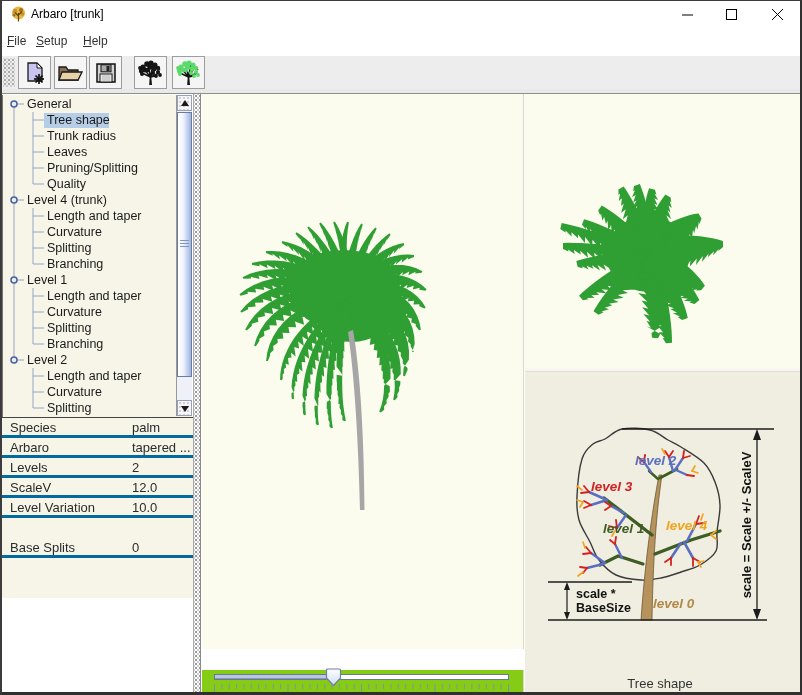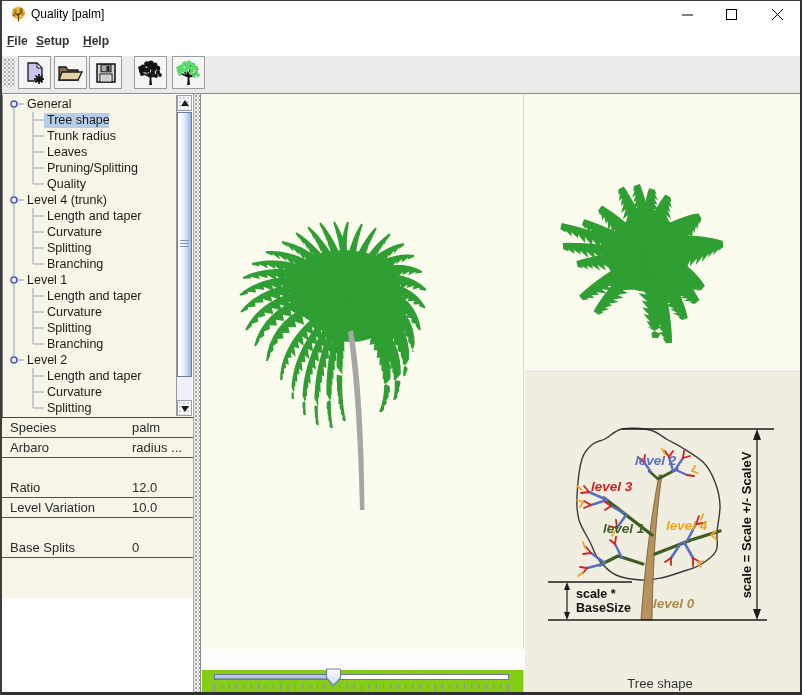--- a/index.html
+++ b/index.html
@@ -2,41 +2,41 @@
 <html><head><meta charset="utf-8"><style>
 *{margin:0;padding:0;box-sizing:border-box}
 body{width:802px;height:695px;position:relative;overflow:hidden;
  font-family:"Liberation Sans",sans-serif;background:#fff}
 #win{position:absolute;inset:0;border:1px solid #3c3c3c;border-left:2px solid #3c3c3c;
  border-bottom:3px solid #303030;border-right:2px solid #303030;pointer-events:none;z-index:99}
 #titlebar{position:absolute;left:0;top:0;width:100%;height:28px;background:#fff}
 #title{position:absolute;left:31px;top:7px;font-size:12px;color:#000}
 .wbtn{position:absolute;top:0;width:46px;height:28px}
 #menubar{position:absolute;left:0;top:28px;width:100%;height:28px;background:#fff}
-.menu{position:absolute;top:6px;font-size:12px;font-weight:bold;color:#333}
+.menu{position:absolute;top:6px;font-size:12px;font-weight:normal;color:#333}
 .menu u{text-decoration:underline}
 #toolbar{position:absolute;left:0;top:56px;width:100%;height:33px;background:#ededed}
 .tbtn{position:absolute;top:0;width:33px;height:33px;background:#f5f5f5;border:1px solid #9d9d9d;
  display:flex;align-items:center;justify-content:center}
 #grip{position:absolute;left:3px;top:2px;width:12px;height:29px;
  background-image:radial-gradient(#aaa 30%,transparent 32%),radial-gradient(#ccc 30%,transparent 32%);
  background-size:4px 4px;background-position:0 0,2px 2px}
 #topline{position:absolute;left:0;top:89px;width:100%;height:5px;background:#e9e9e9;border-bottom:1px solid #8e8e8e}
 #treepanel{position:absolute;left:2px;top:95px;width:190px;height:328px;background:#f6f5e8;
  border-left:1px solid #777;overflow:hidden}
 .tn{position:absolute;font-size:12.5px;color:#1a1a1a;line-height:16px;white-space:nowrap}
 #vscroll{position:absolute;left:176px;top:95px;width:16px;height:321px;background:#eef1f8;border-left:1px solid #999}
 #sb-up,#sb-dn{position:absolute;left:0;width:15px;height:16px;background:#f6f6f6;border:1px solid #98a0b8;background-image:radial-gradient(#d0d0dc 28%,transparent 32%);background-size:4px 4px}
 #sb-up{top:0}#sb-dn{bottom:0}
 .arr{position:absolute;left:2.5px;width:0;height:0;border-left:4.5px solid transparent;border-right:4.5px solid transparent}
 #sb-thumb{position:absolute;left:0;top:17px;width:15px;height:265px;border:1px solid #6b7ca3;
  background:linear-gradient(90deg,#fff 10%,#e9effb 45%,#b6c7e9 82%,#9db2da 100%)}
 .gl{position:absolute;left:2px;width:9px;height:1px;background:#8193bb}
 #table{position:absolute;left:2px;top:417px;width:191px;height:181px;background:#f6f5e8;border-top:1px solid #444}
-.trow{position:absolute;left:0;width:100%;height:20px;border-bottom:1px solid #0369a1;font-size:13px;color:#2b2b2b}
+.trow{position:absolute;left:0;width:100%;height:20px;border-bottom:3px solid #0369a1;font-size:13px;color:#2b2b2b}
 .tk{position:absolute;left:8px;top:2px}
 .tv{position:absolute;left:130px;top:2px}
 #belowtable{position:absolute;left:2px;top:598px;width:191px;height:95px;background:#fff}
 #divider{position:absolute;left:193px;top:94px;width:8px;height:599px;background:#fcfcfc;
  background-image:radial-gradient(#9a9a9a 30%,transparent 34%),radial-gradient(#cfcfcf 30%,transparent 34%);
  background-size:4px 4px;background-position:0 0,2px 2px;border-right:1px solid #8a8a8a;border-left:1px solid #aaa}
 #canvas{position:absolute;left:202px;top:94px;width:322px;height:555px;background:#fbfbee;border-right:1px solid #d8d8ca}
 #sliderzone{position:absolute;left:202px;top:670px;width:322px;height:44px;background:#84cc16;border-right:1px solid #d8d8ca}
 #track{position:absolute;left:12px;top:4px;width:295px;height:6px;background:#fff;border:1px solid #6e7692}
 #trackfill{position:absolute;left:0;top:0;width:118px;height:4px;background:#b9c8e2;border-bottom:1px solid #8a98b8}
@@ -47,21 +47,21 @@
 </style></head><body>
 <div id="titlebar">
     <div style="position:absolute;left:10px;top:6px"><svg width="17" height="17" viewBox="0 0 17 17">
         <circle cx="8.5" cy="7" r="6.5" fill="#e8b83c"></circle>
         <circle cx="5" cy="5" r="2.2" fill="#c8902a"></circle>
         <circle cx="11" cy="4" r="2" fill="#a07020"></circle>
         <circle cx="12.5" cy="8" r="1.8" fill="#c8902a"></circle>
         <circle cx="4" cy="9" r="1.6" fill="#a07020"></circle>
         <path d="M8.5,15.5 L8.5,7 M8.5,10 L5,6.5 M8.5,9 L12,5.5" stroke="#5a4418" stroke-width="1.2" fill="none"></path>
       </svg></div>
-    <div id="title">Quality [palm]</div>
+    <div id="title">Arbaro [trunk]</div>
     <svg class="wbtn" style="left:664px">
       <path d="M18,15 L29,15" stroke="#000" stroke-width="1"></path>
     </svg>
     <svg class="wbtn" style="left:710px">
       <rect x="16.5" y="9.5" width="10" height="10" fill="none" stroke="#000" stroke-width="1"></rect>
     </svg>
     <svg class="wbtn" style="left:756px">
       <path d="M16,9 L27,20 M27,9 L16,20" stroke="#000" stroke-width="1"></path>
     </svg>
   </div>
@@ -218,24 +218,28 @@
       <div class="arr" style="top:5px;border-top:6px solid #1a1a1a"></div>
     </div>
   </div>
 <div id="table">
     <div class="trow" style="top:0px">
       <span class="tk">Species</span>
       <span class="tv">palm</span>
     </div>
     <div class="trow" style="top:20px">
       <span class="tk">Arbaro</span>
-      <span class="tv">radius ...</span>
+      <span class="tv">tapered ...</span>
+    </div>
+    <div class="trow" style="top:40px">
+      <span class="tk">Levels</span>
+      <span class="tv">2</span>
     </div>
     <div class="trow" style="top:60px">
-      <span class="tk">Ratio</span>
+      <span class="tk">ScaleV</span>
       <span class="tv">12.0</span>
     </div>
     <div class="trow" style="top:80px">
       <span class="tk">Level Variation</span>
       <span class="tv">10.0</span>
     </div>
     <div class="trow" style="top:120px">
       <span class="tk">Base Splits</span>
       <span class="tv">0</span>
     </div>

